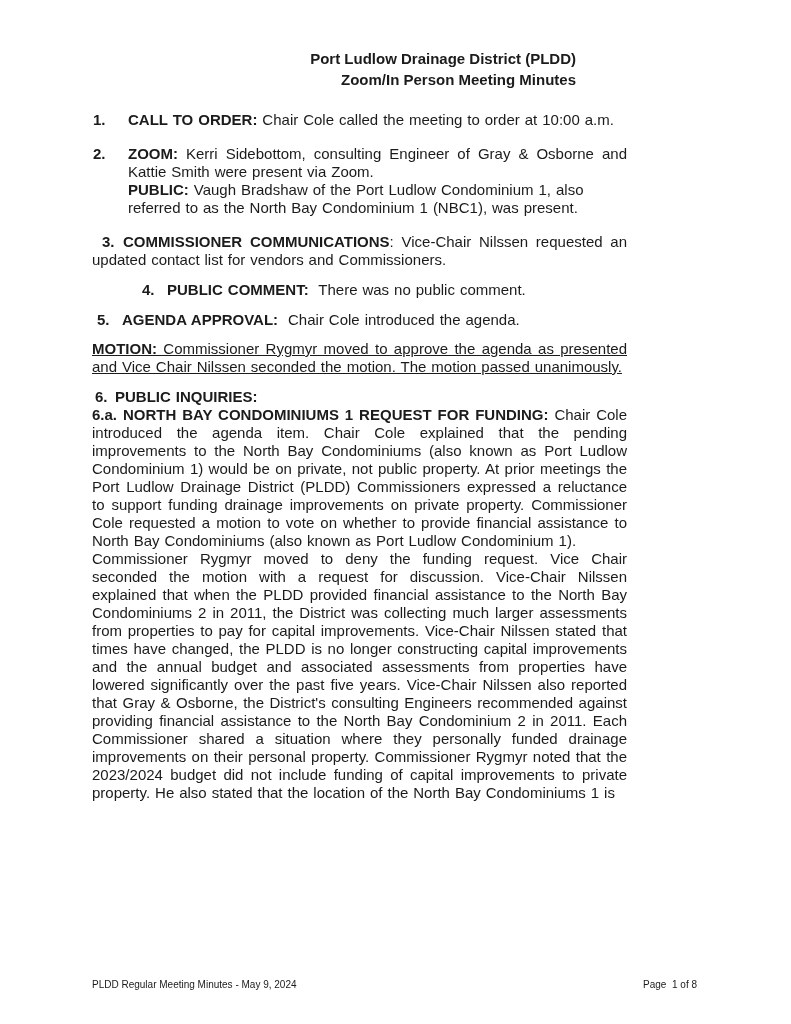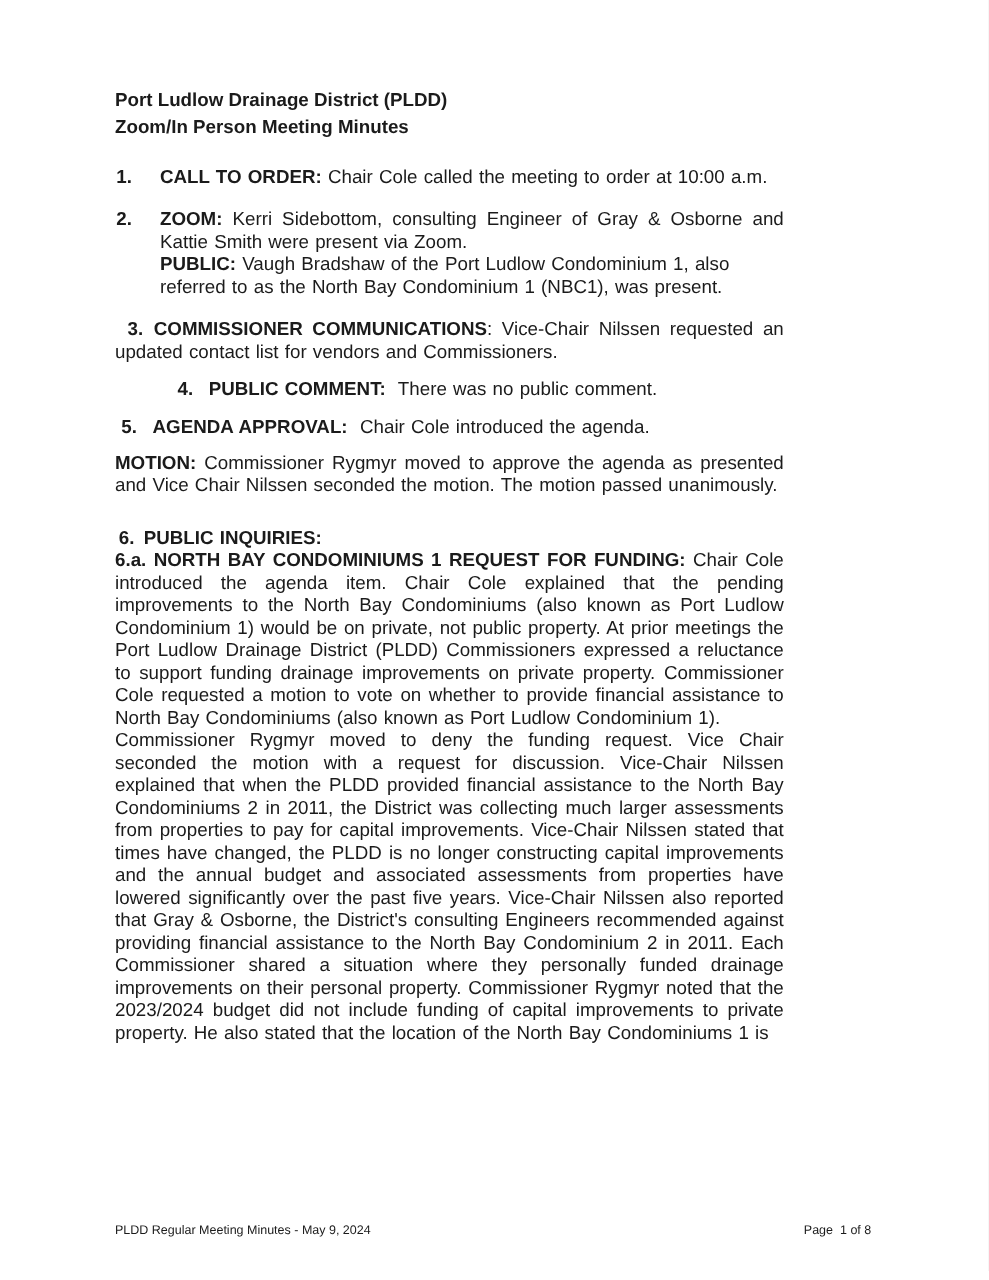--- a/index.html
+++ b/index.html
@@ -17,42 +17,42 @@
     overflow: hidden;
     -webkit-font-smoothing: antialiased;
   }
   .content {
     padding: 0 164px 0 92px; 
     font-size: 15px;
     line-height: 18px;
     word-spacing: 0.8px;
   }
   .title-block {
-    padding-top: 70px;
+    padding-top: 48px;
     width: 484px;
-    text-align: left;
+    text-align: right;
     font-weight: bold;
     font-size: 15px;
     line-height: 21px;
     word-spacing: 0;
   }
   b { font-weight: bold; }
   .just { text-align: justify; }
   .hang { display: flex; padding-left: 1px; margin-top: 0; }
   .hang .num { width: 35px; flex: 0 0 35px; font-weight: bold; }
   .hang .hbody { flex: 1 1 auto; min-width: 0; }
   .sec1 { margin-top: 21px; }
   .sec2 { margin-top: 16px; }
   .p-sec3 { margin-top: 16px; text-indent: 10px; }
   .p-sec3 .inum { display: inline-block; width: 21px; font-weight: bold; text-indent: 0; }
   .p-sec4 { margin-top: 12px; text-indent: 5px; white-space: pre-wrap; margin-left: 45px; }
   .p-sec4 .inum, .p-sec5 .inum { display: inline-block; width: 25px; font-weight: bold; text-indent: 0; }
   .p-sec5 { margin-top: 12px; text-indent: 5px; white-space: pre-wrap; }
-  .p-motion { margin-top: 11px; }
-  .p-sec6 { margin-top: 24px; text-indent: 3px; font-weight: bold; }
+  .p-motion { margin-top: 11px; text-decoration: underline; }
+  .p-sec6 { margin-top: 12px; text-indent: 3px; font-weight: bold; }
   .p-sec6 .inum { display: inline-block; width: 20px; text-indent: 0; }
   .p-6a { }
   .p-6a2 { margin-top: 0; }
   .footer {
     position: absolute;
     top: 976px;
     left: 92px;
     right: 94px;
     display: flex;
     justify-content: space-between;

